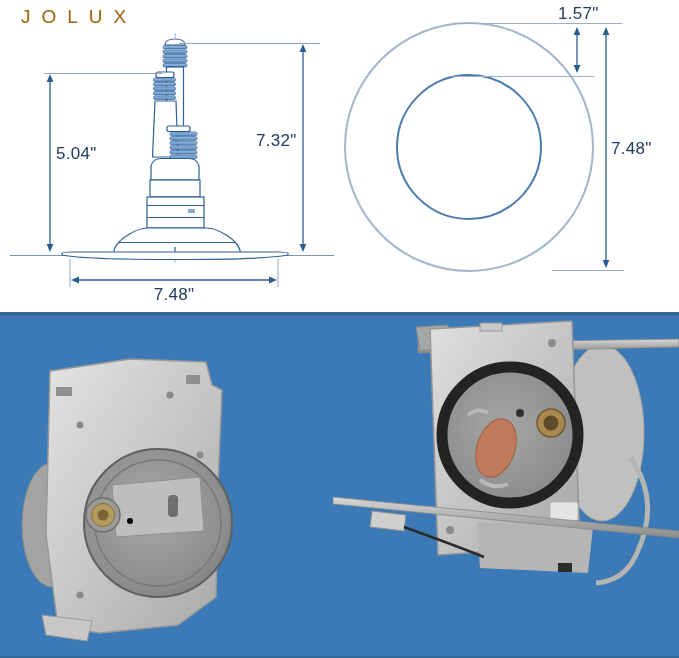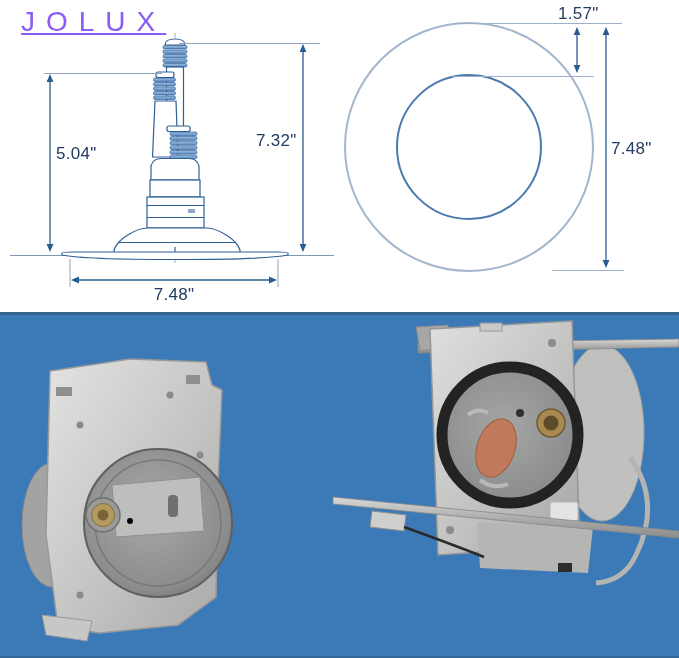--- a/index.html
+++ b/index.html
@@ -4,23 +4,22 @@
 <style>
   html,body{margin:0;padding:0;background:#fff;}
   .stage{
     position:relative;width:679px;height:658px;overflow:hidden;
     background:#ffffff;font-family:"Liberation Sans",sans-serif;
   }
   
   .top-section{position:absolute;left:0;top:0;width:679px;height:312px;background:#ffffff;}
   .brand-logo{
     position:absolute;left:21px;top:6px;
-    font-size:28px;font-weight:400;letter-spacing:11px;
-    color:#8b5cf6;
-    text-decoration:underline;
+    font-size:19px;font-weight:400;letter-spacing:11px;
+    color:#a16207;
   }
   .diagram-svg{position:absolute;left:0;top:0;}
   .dim{
     position:absolute;font-size:17px;color:#223b5f;letter-spacing:.3px;
     white-space:nowrap;
   }
   .dim.center{width:70px;text-align:center;}
   
   .banner{
     position:absolute;left:0;top:312px;width:679px;height:346px;

